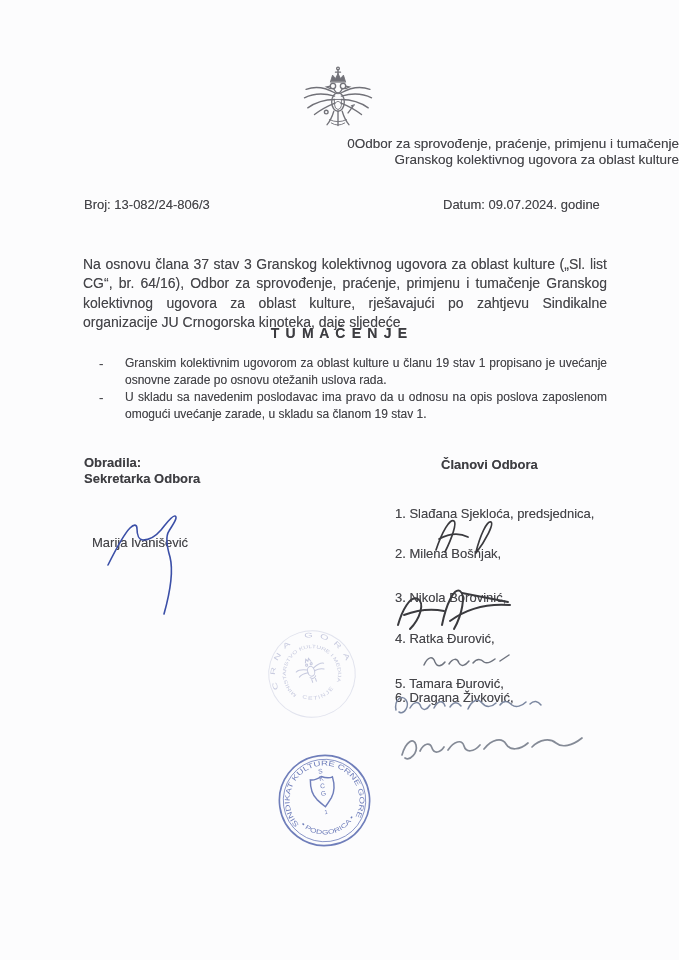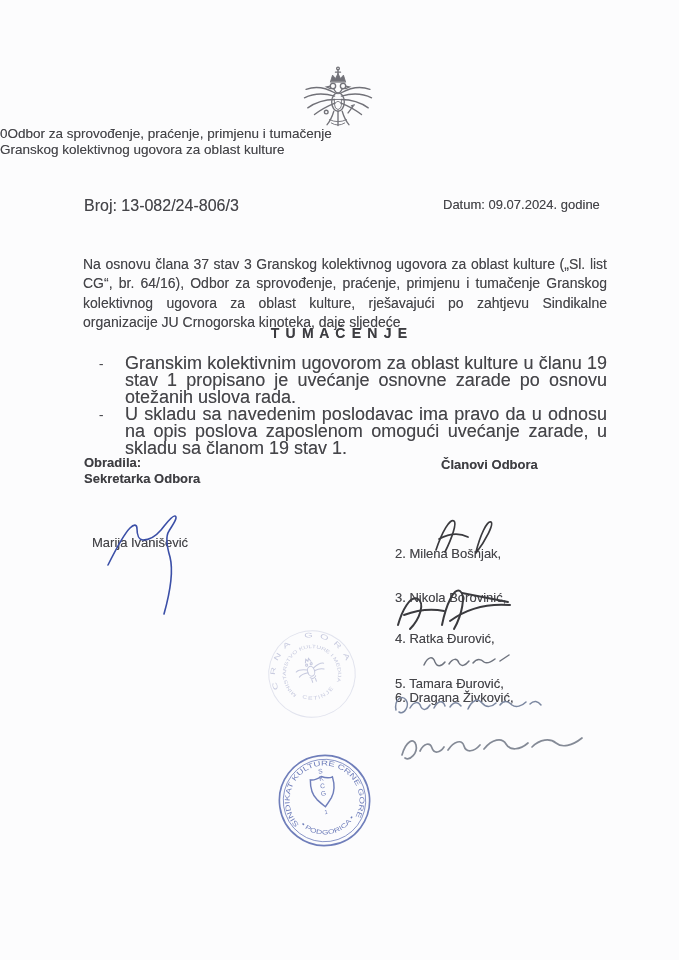--- a/index.html
+++ b/index.html
@@ -4,32 +4,32 @@
 <style>
   html,body { margin:0; padding:0; background:#e8e8ea; }
   .page {
     position:relative; width:679px; height:960px; margin:0 auto;
     background:#fcfcfd; overflow:hidden;
     font-family:"Liberation Sans", sans-serif; color:#454549;
   }
   .abs { position:absolute; }
   .doc-text { text-shadow:0 0 .6px rgba(70,70,78,.5); }
 
-  .header-block { left:0; right:0; top:126px; text-align:left; font-size:13.5px; line-height:15.5px; }
-  .meta-broj  { left:84px;  top:197px; font-size:16px; }
+  .header-block { left:0; right:0; top:136px; text-align:right; font-size:13.5px; line-height:15.5px; }
+  .meta-broj  { left:84px;  top:197px; font-size:13px; }
   .meta-datum { left:443px; top:197px; font-size:13px; }
 
   .intro { left:83px; top:255px; width:524px; font-size:14px; line-height:19.4px; text-align:justify; }
 
   .title { left:0; right:0; top:325px; text-align:center; font-size:14px; font-weight:bold; letter-spacing:1.2px; color:#3c3c40; }
 
   .bullets { left:99px; top:355px; width:508px; }
   .bullet-row { display:flex; }
   .bullet-dash { width:26px; flex:0 0 26px; font-size:13.4px; line-height:17px; }
-  .bullet-text { width:482px; font-size:18px; line-height:17px; text-align:justify; }
+  .bullet-text { width:482px; font-size:12px; line-height:17px; text-align:justify; }
 
   .obradila-block { left:84px; top:455px; font-size:13px; line-height:15.5px; font-weight:bold; color:#3e3e42; }
   .marija-name { left:92px; top:500px; font-size:13px;margin-top:35px; }
 
   .clanovi-heading { left:421px; top:457px; font-size:13px; font-weight:bold; color:#3e3e42;margin-left:20px; }
   .member { position:absolute; left:395px; font-size:13px; white-space:nowrap; }
 
   svg { display:block; }
   .sig { position:absolute; pointer-events:none; }
   .stamp { position:absolute; pointer-events:none; }
@@ -84,20 +84,21 @@
     </div>
   </div>
 
   <div class="abs obradila-block doc-text">
     <div>Obradila:</div>
     <div>Sekretarka Odbora</div>
   </div>
   <div class="abs marija-name doc-text">Marija Ivanišević</div>
 
   <div class="abs clanovi-heading doc-text">Članovi Odbora</div>
+  <div class="member doc-text" style="top:506px;">1. Slađana Sjekloća, predsjednica,</div>
   <div class="member doc-text" style="top:546px;">2. Milena Bošnjak,</div>
   <div class="member doc-text" style="top:590px;">3. Nikola Borovinić,</div>
   <div class="member doc-text" style="top:631px;">4. Ratka Đurović,</div>
   <div class="member doc-text" style="top:676px;">5. Tamara Đurović,</div>
   <div class="member doc-text" style="top:690px;">6. Dragana Živković,</div>
 
   <svg class="stamp" style="left:264px; top:626px;" width="96" height="96" viewBox="0 0 100 100">
     <defs>
       <path id="a-min-out" d="M 23.1,76.9 A 38,38 0 1 1 76.9,76.9"></path>
       <path id="a-min-mid" d="M 30.9,69.1 A 27,27 0 1 1 69.1,69.1"></path>

